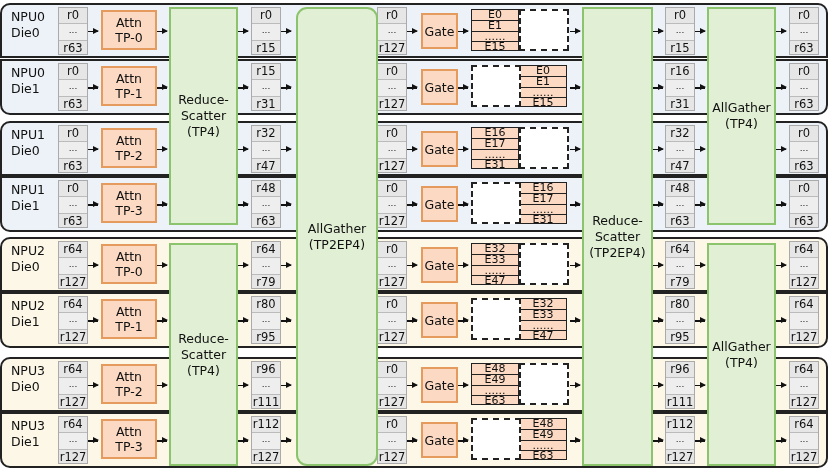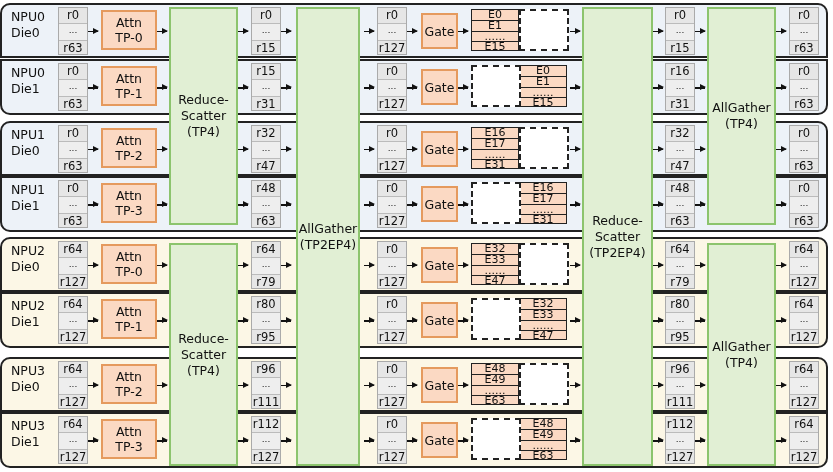--- a/index.html
+++ b/index.html
@@ -463,17 +463,17 @@
     </div>
     <div class="arrow" style="left: 695px; top: 440px; width: 10px;"></div>
     <div class="arrow" style="left: 776px; top: 440px; width: 10px;"></div>
     <div class="stack" style="left: 789px; top: 416px;">
       <div>r64</div>
       <div class="mid">...</div>
       <div>r127</div>
     </div>
     <div class="green" style="left: 169px; top: 7px; width: 69px; height: 218px;">Reduce-Scatter (TP4)</div>
     <div class="green" style="left: 169px; top: 243px; width: 69px; height: 223px;">Reduce-Scatter (TP4)</div>
-    <div class="green" style="left: 296px; top: 7px; width: 64px; height: 459px;">AllGather (TP2EP4)</div>
+    <div class="green" style="left: 296px; top: 7px; width: 82px; height: 459px; border-radius: 11px;">AllGather (TP2EP4)</div>
     <div class="green" style="left: 582px; top: 7px; width: 71px; height: 459px;">Reduce-Scatter (TP2EP4)</div>
     <div class="green" style="left: 707px; top: 7px; width: 69px; height: 218px;">AllGather (TP4)</div>
     <div class="green" style="left: 707px; top: 243px; width: 69px; height: 223px;">AllGather (TP4)</div>
   </div>
 
 </body></html>

